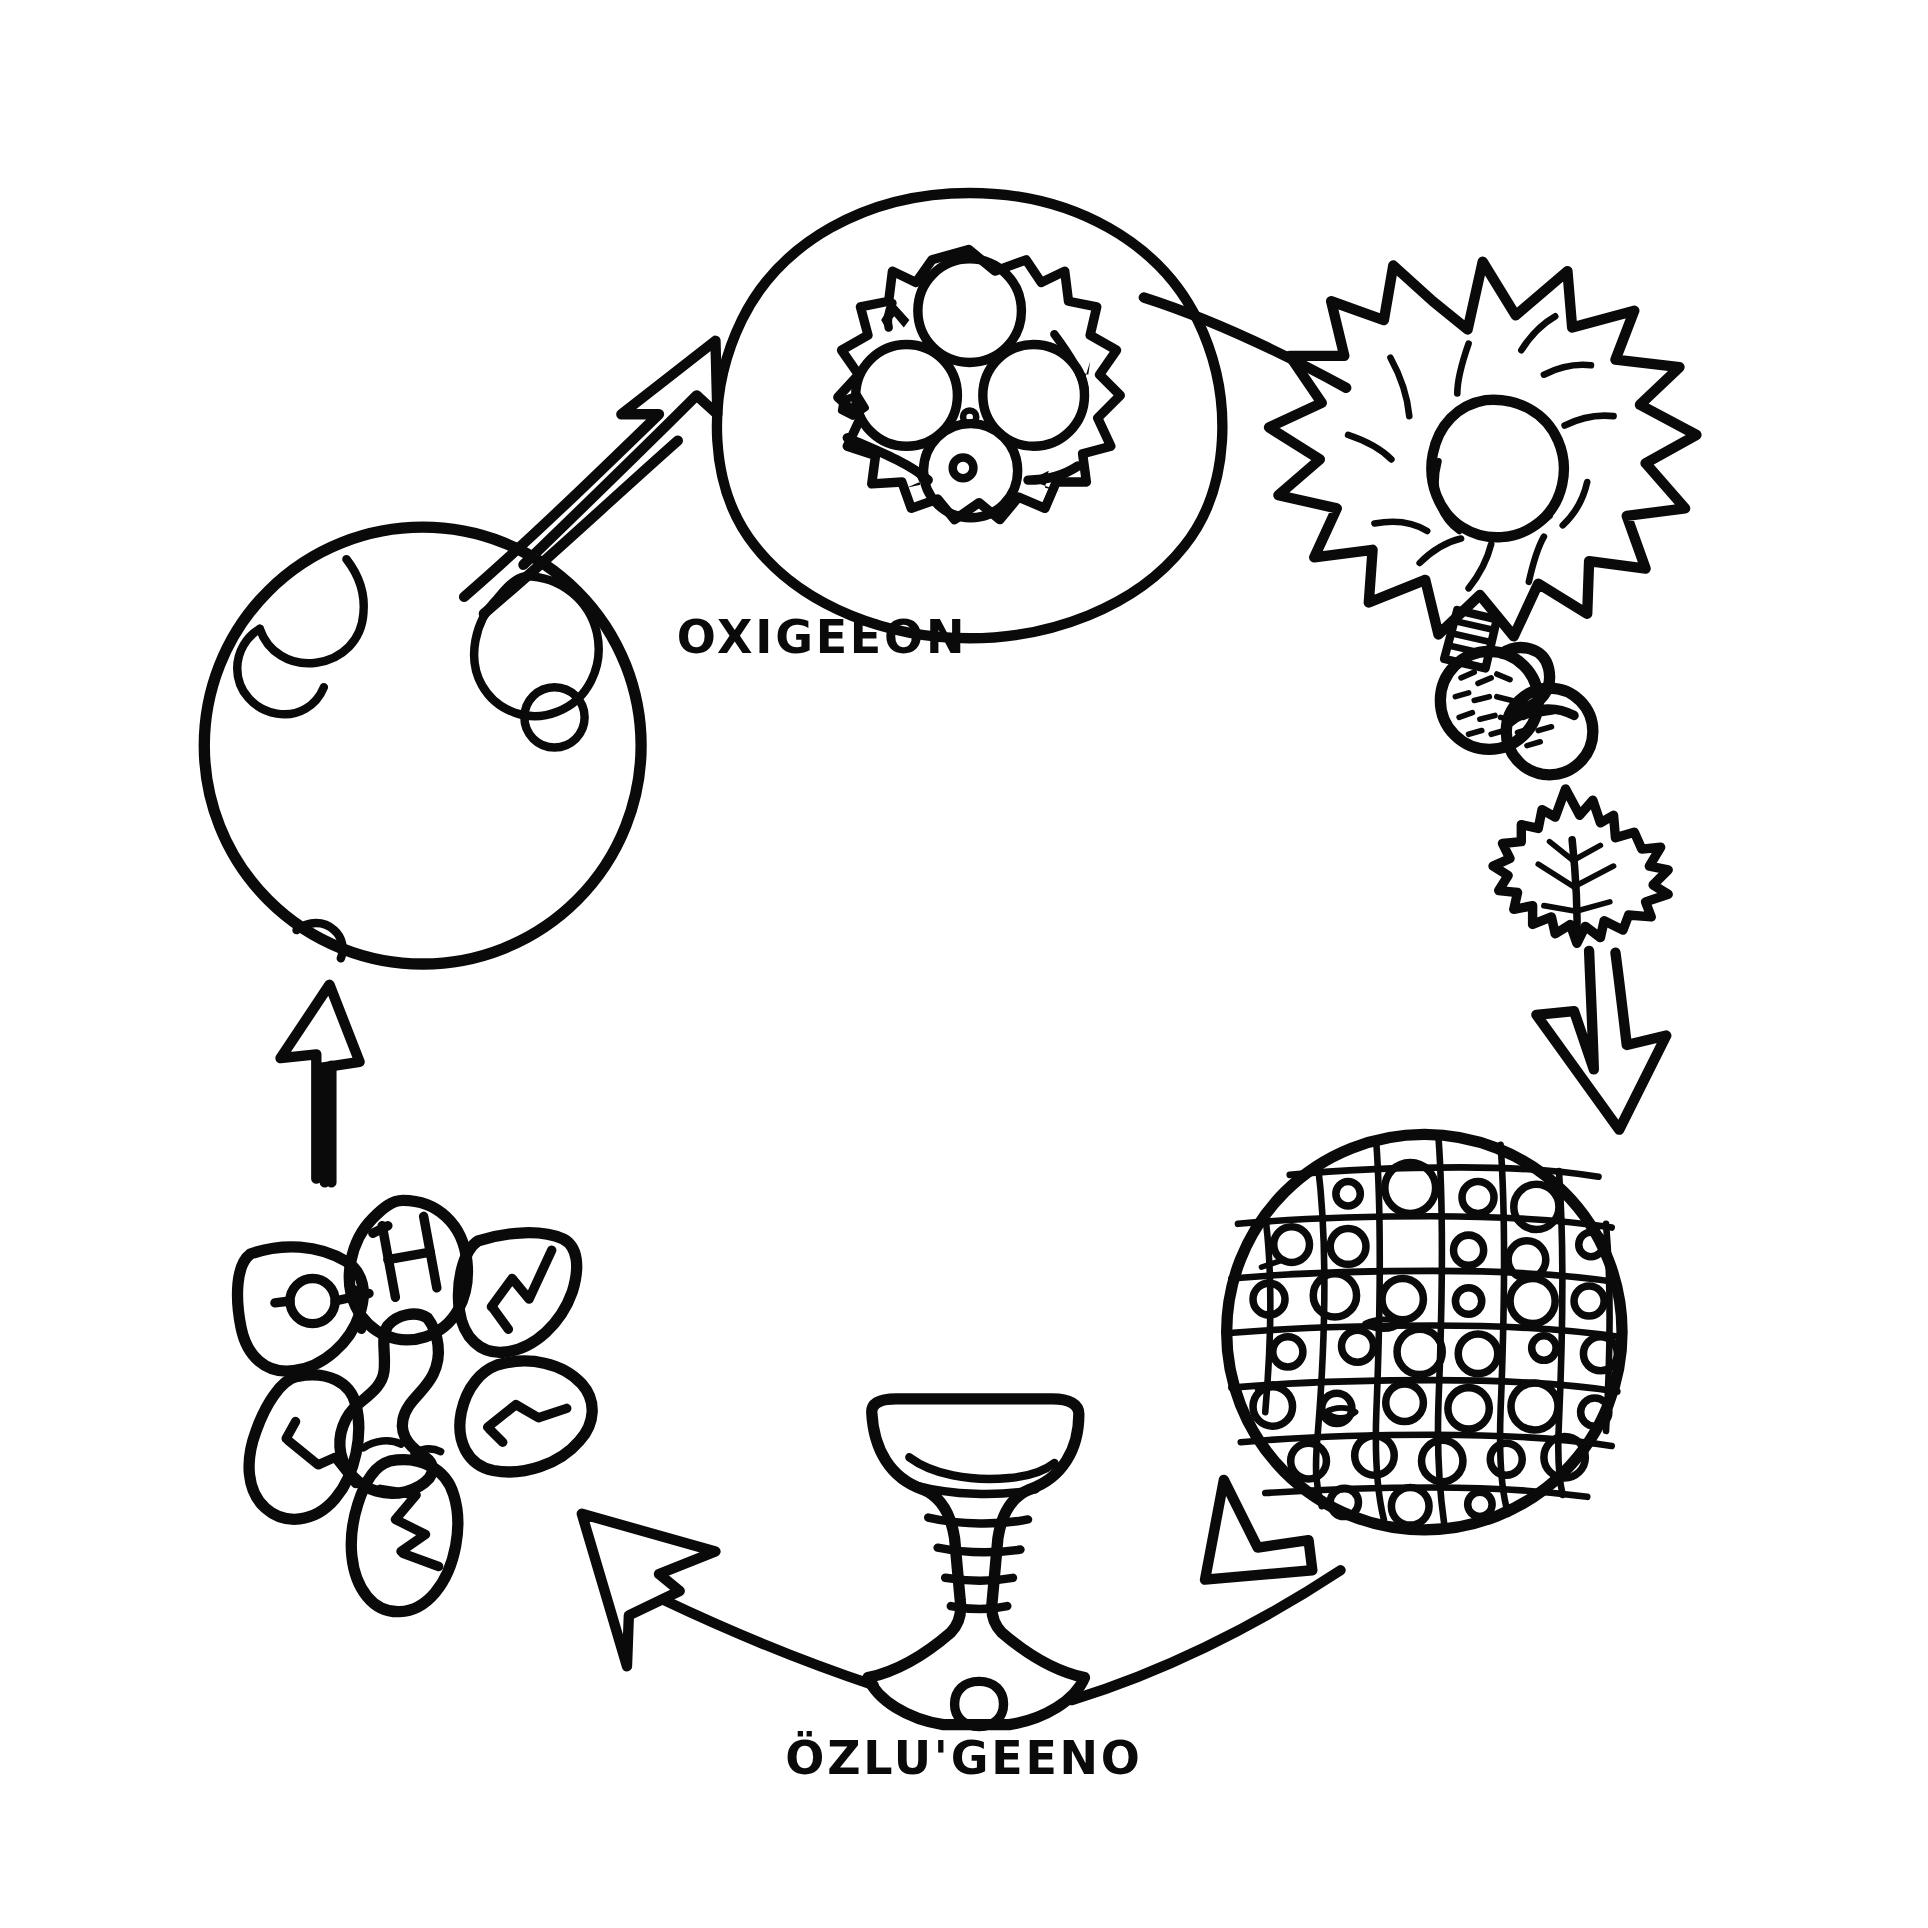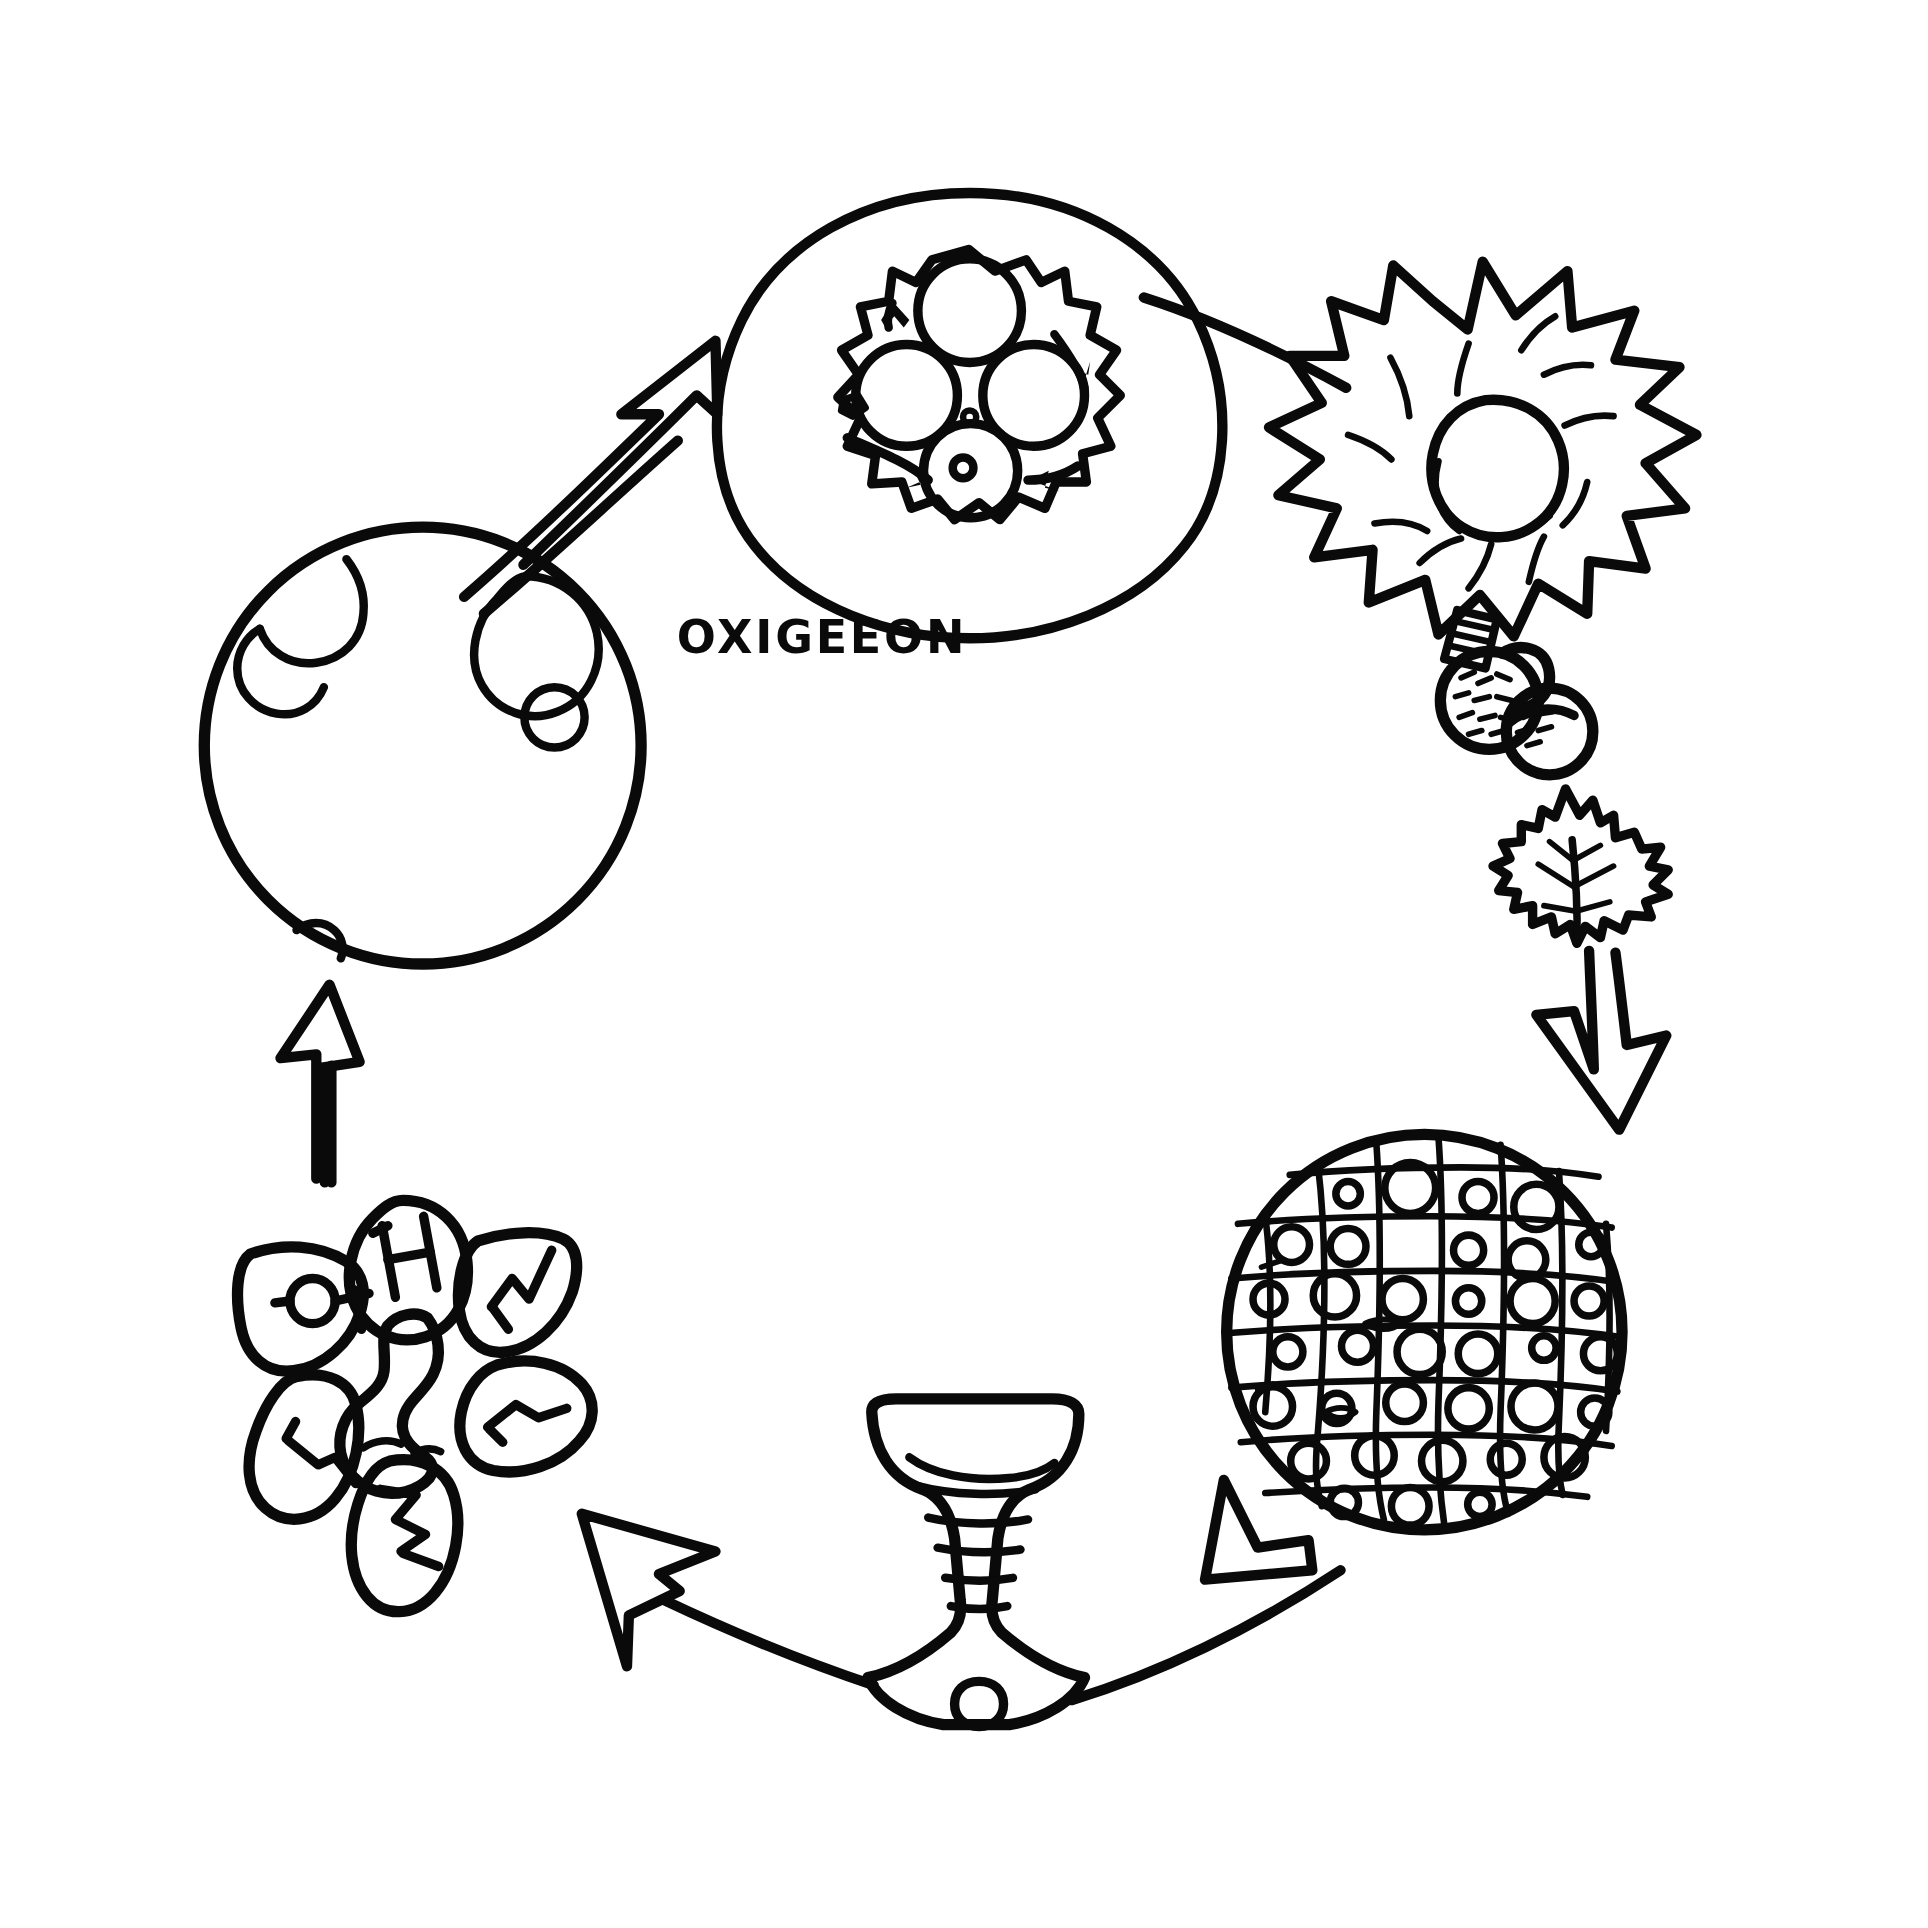--- a/index.html
+++ b/index.html
@@ -448,15 +448,16 @@
         C345 1210 344 1168 342 1134
         L382 1128 L350 1046 L298 1124 L336 1120
         C336 1156 336 1206 336 1252"></path>
       <path class="ink" stroke-width="11" d="M352 1132 C352 1174 352 1216 352 1256"></path>
     </g>
 
   </svg>
 
   <div class="label" id="label-oxigeeon">OXIGEEON</div>
 
+  <div class="label" id="label-ozlugeeno">ÖZLU'GEENO</div>
 
 </div>
 
 
 </body></html>

